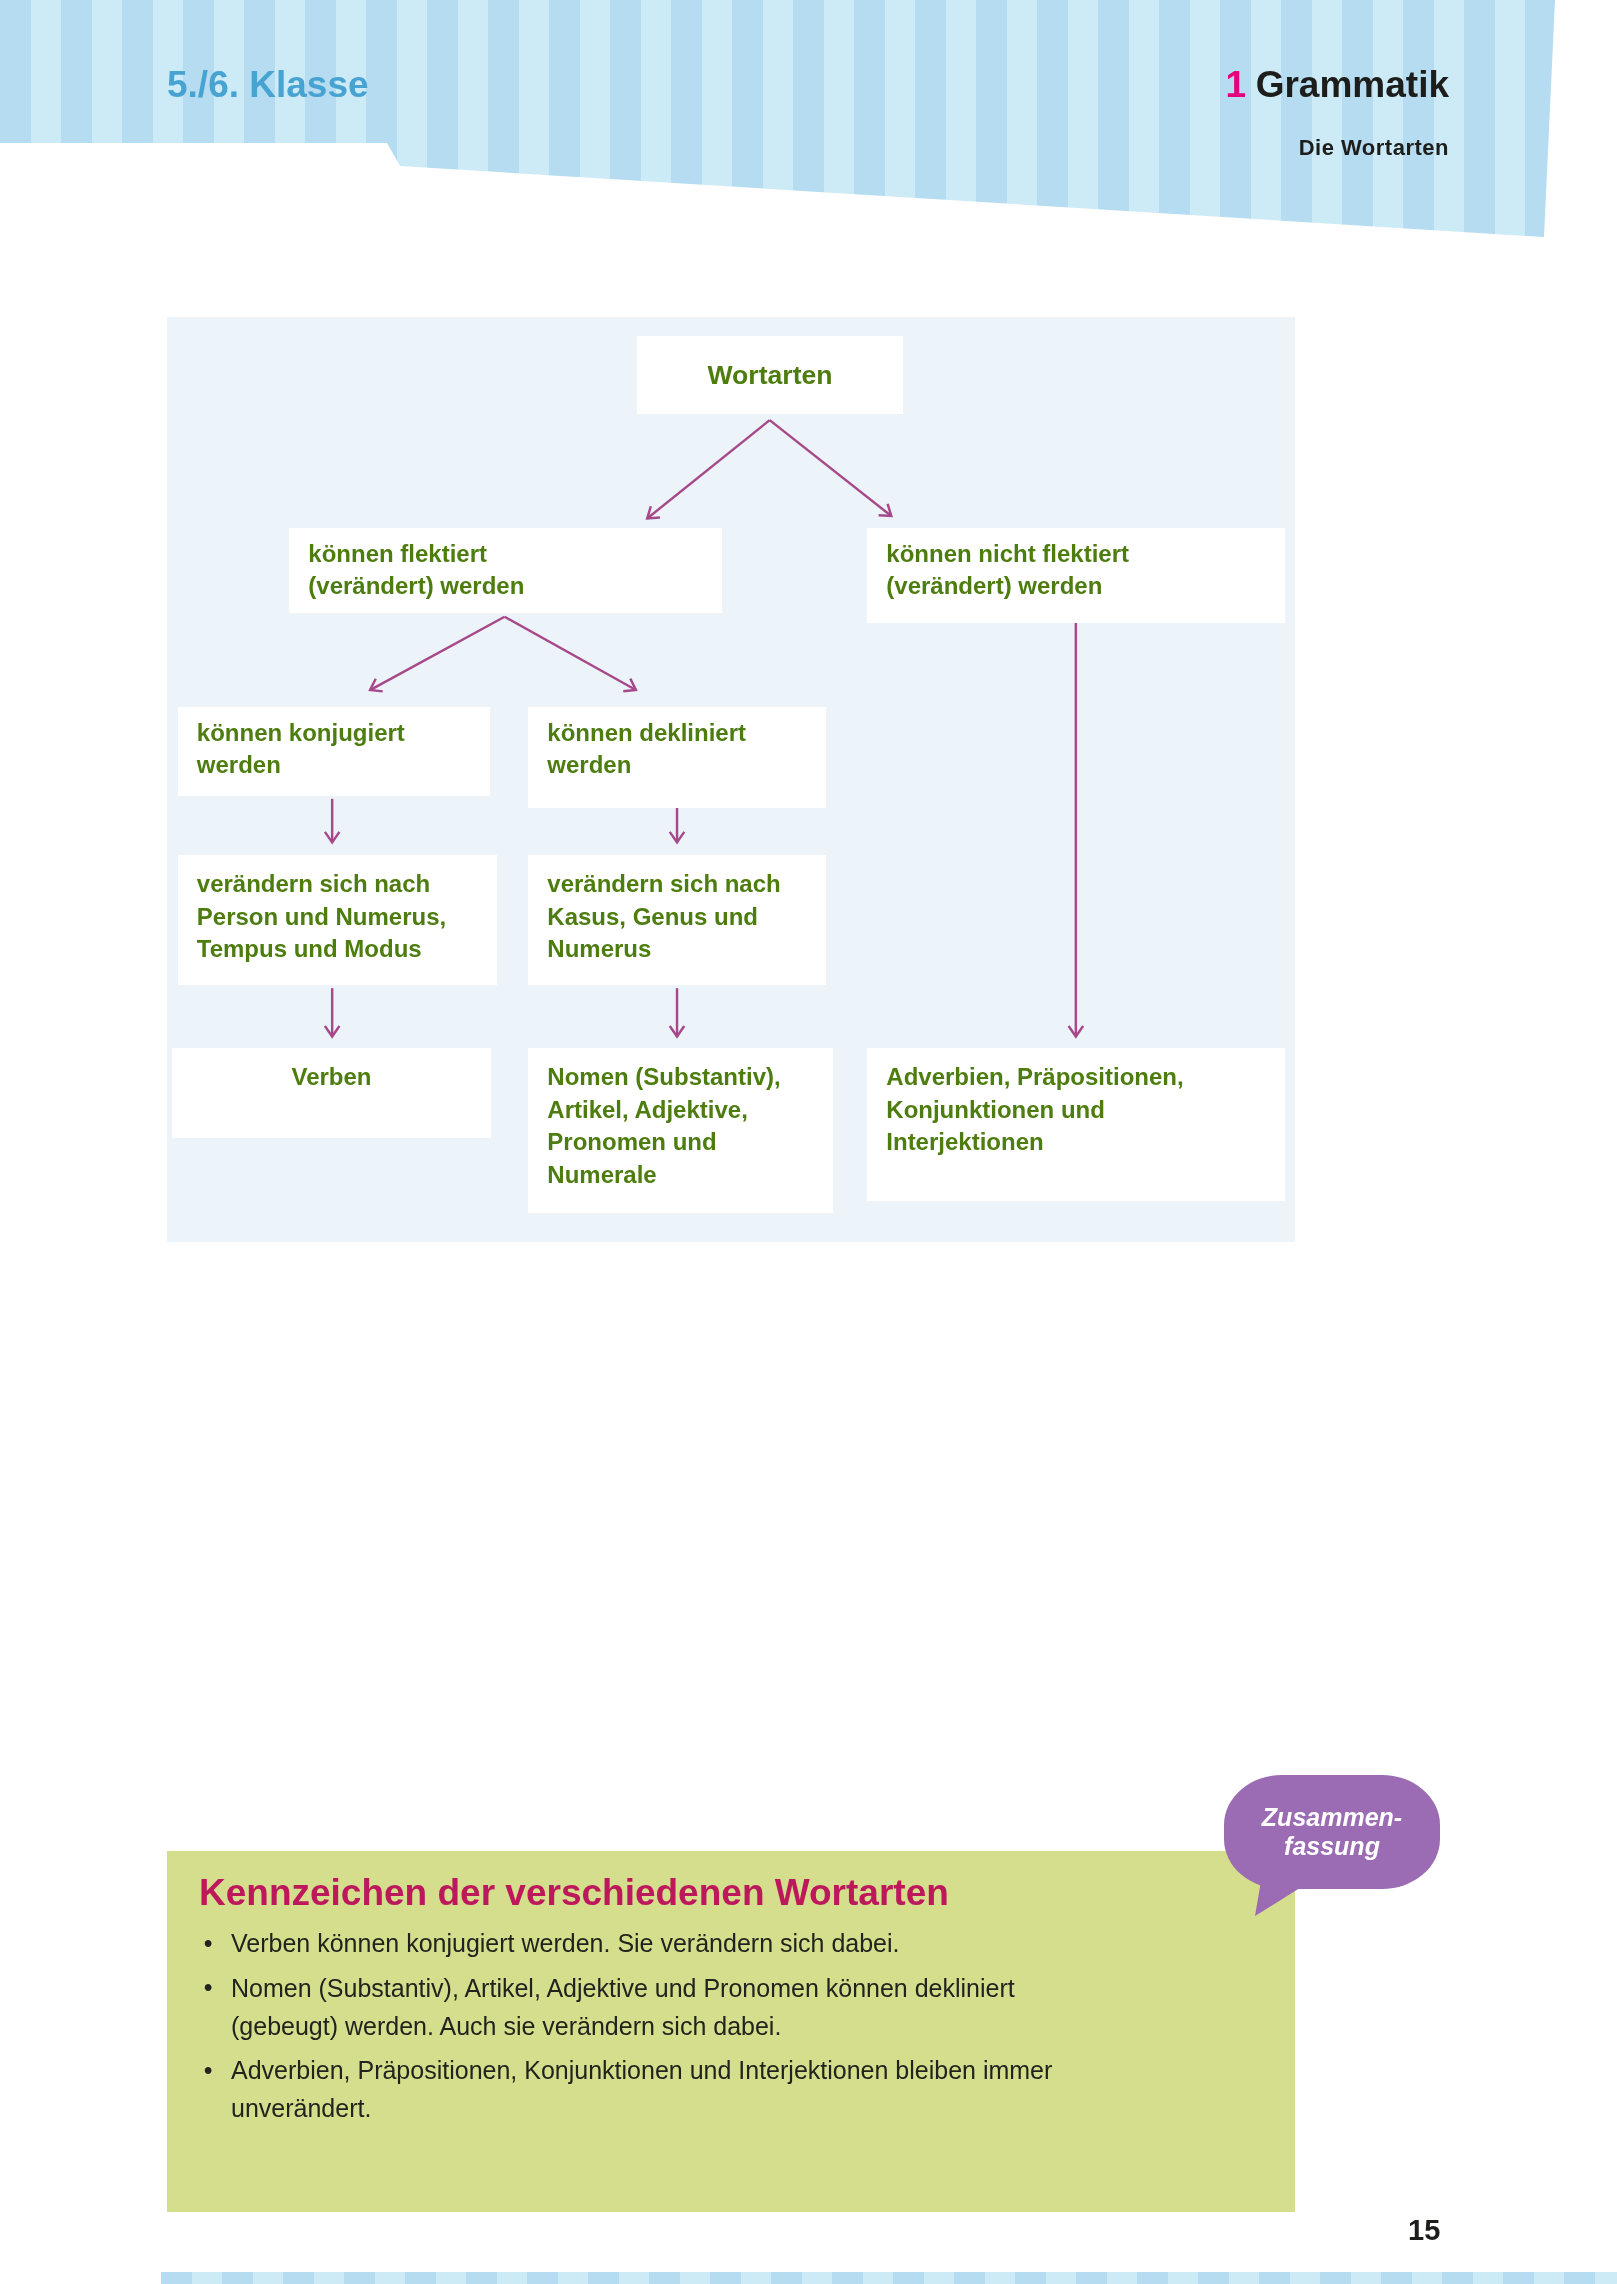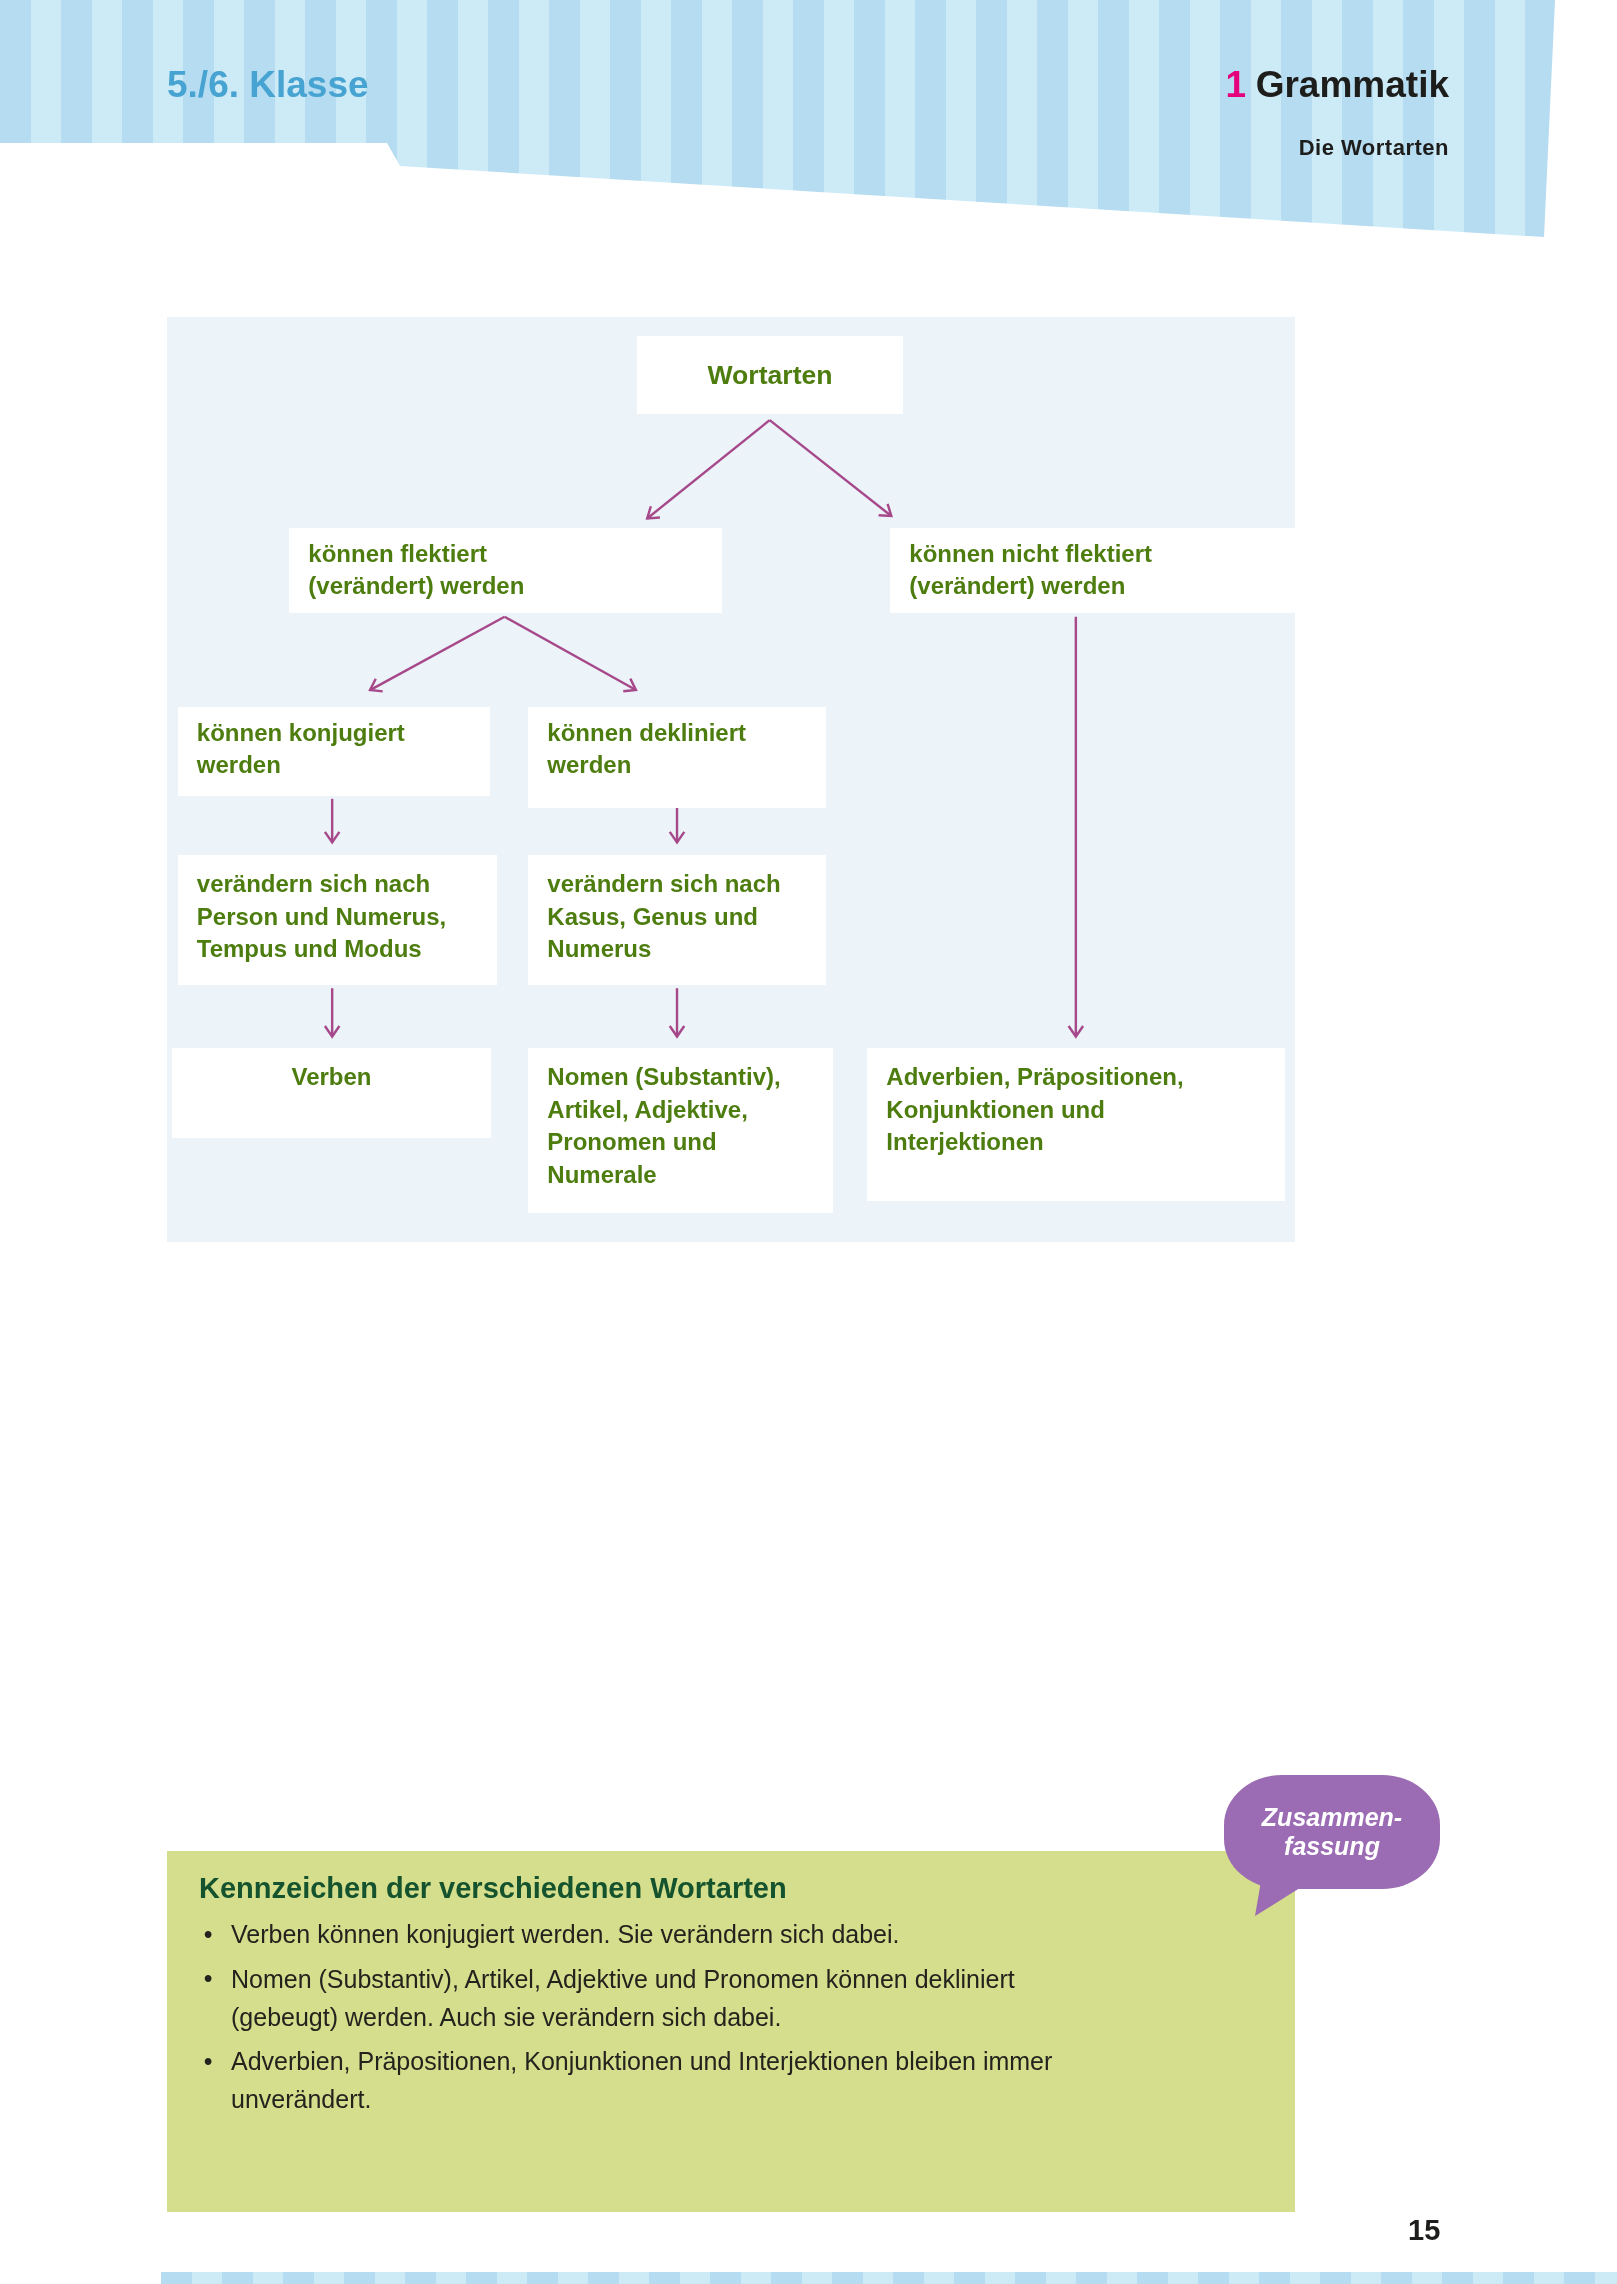--- a/index.html
+++ b/index.html
@@ -61,21 +61,21 @@
   .bubble-tail {
     position:absolute; left:31px; bottom:-27px; width:60px; height:42px;
     background:#9b6cb4; clip-path:polygon(0% 100%, 12% 0%, 92% 18%);
   }
   
   .summary {
     position:absolute; left:167px; top:1851px; width:1128px; height:361px;
     background:#d5de8c; box-sizing:border-box; padding:21px 48px 0 32px;
   }
   .summary h2 {
-    margin:0 0 11.3px 0; font-size:29px; font-weight:bold; color:#14532d;
+    margin:0 0 11.3px 0; font-size:37px; font-weight:bold; color:#be185d;
   }
   .summary ul { margin:0; padding:0; list-style:none; max-width:910px; }
   .summary li {
     position:relative; padding-left:32px; margin-bottom:7.3px;
     font-size:25px; line-height:1.5; color:#23231e;
   }
   .summary li::before {
     content:"\2022"; position:absolute; left:4.8px; top:-0.8px; font-size:25px; color:#23231e;
   }
   
@@ -109,21 +109,21 @@
     <line x1="205" y1="833" x2="205" y2="893" stroke="#a6488a" stroke-width="3" marker-end="url(#ah)"></line>
     <line x1="633" y1="833" x2="633" y2="893" stroke="#a6488a" stroke-width="3" marker-end="url(#ah)"></line>
     <line x1="1128" y1="372" x2="1128" y2="893" stroke="#a6488a" stroke-width="3" marker-end="url(#ah)"></line>
   </svg>
 
   <div class="node center" style="left:470px; top:19.3px; width:266px; height:78px; font-size:26.6px;">Wortarten</div>
 
   <div class="node l1" style="left:122px; top:211px; width:433px; height:85px;">können flektiert
 (verändert) werden</div>
 
-  <div class="node l1" style="left:700px; top:211px; width:418px; height:85px;margin-left:23px;">können nicht flektiert
+  <div class="node l1" style="left:700px; top:211px; width:418px; height:95px;">können nicht flektiert
 (verändert) werden</div>
 
   <div class="node l1" style="left:10.5px; top:390px; width:312px; height:89px;">können konjugiert
 werden</div>
 
   <div class="node l1" style="left:361px; top:390px; width:298px; height:101px;">können dekliniert
 werden</div>
 
   <div class="node" style="left:10.5px; top:538px; width:319px; height:130px;">verändern sich nach
 Person und Numerus,

